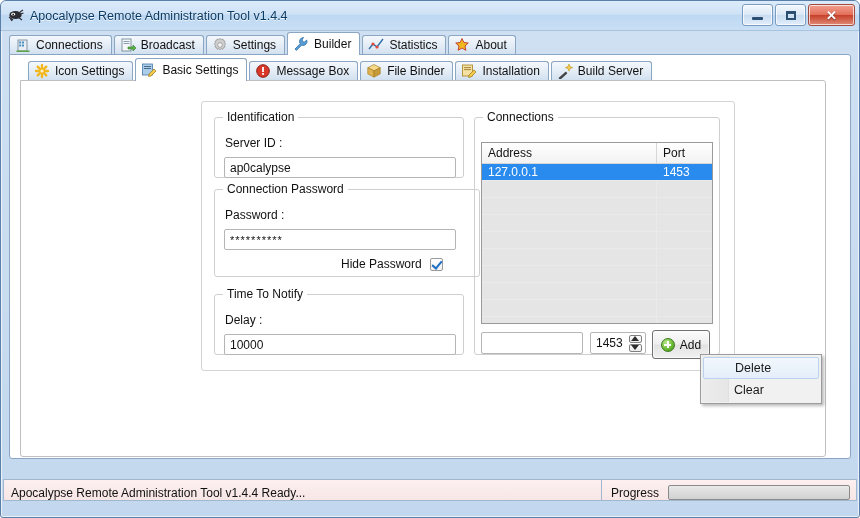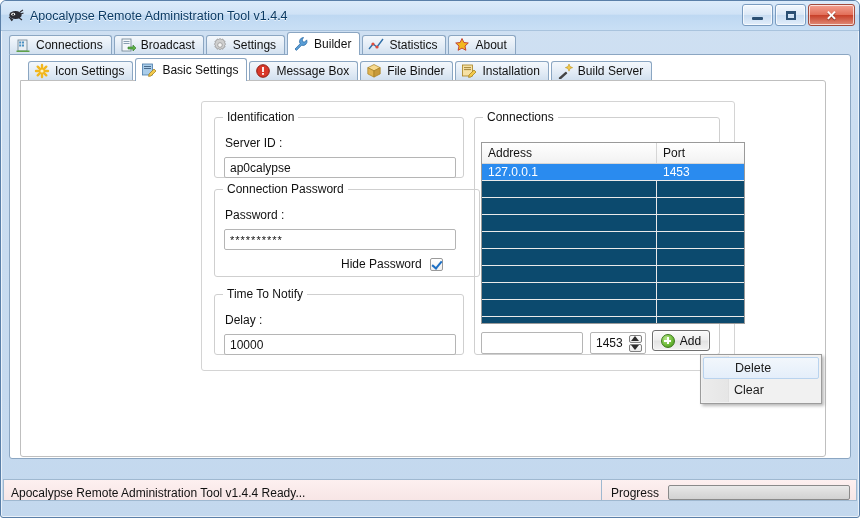--- a/index.html
+++ b/index.html
@@ -216,24 +216,24 @@
     width: 4px; height: 8px;
     border: solid #1c6fc4;
     border-width: 0 2px 2px 0;
     transform: rotate(40deg);
   }
 
   
   #conn-grid {
     position: absolute;
     left: 6px; top: 18px;
-    width: 264px; height: 182px;
+    width: 232px; height: 182px;
     box-sizing: border-box;
     border: 1px solid #9a9a9a;
-    background: #0c4a6e;
+    background: #e5e5e5;
     overflow: hidden;
   }
   .grid-head {
     display: flex;
     height: 20px;
     background: linear-gradient(to bottom, #ffffff 0%, #f2f2f2 100%);
     border-bottom: 1px solid #d6d6d6;
   }
   .grid-head .gh {
     font-size: 12px; color: #111;
@@ -343,21 +343,21 @@
   .spin-btns .dn { border-top: 5px solid #2c2c2c; }
   .spin-btns .box {
     width: 13px; height: 8px; box-sizing: border-box;
     border: 1px solid #808080; border-radius: 2px;
     background: linear-gradient(to bottom, #fdfdfd, #eaeaea);
     display: flex; align-items: center; justify-content: center;
   }
   .btn-add {
     position: absolute;
     left: 177px; top: 206px;
-    width: 58px; height: 21px;
+    width: 58px; height: 29px;
     box-sizing: border-box;
     border: 1px solid #707070;
     border-radius: 3px;
     background: linear-gradient(to bottom, #fbfbfb 0%, #eeeeee 48%, #e2e2e2 52%, #f2f2f2 100%);
     display: flex; align-items: center; justify-content: center; gap: 5px;
     font-size: 12px; color: #111;
     box-shadow: inset 0 0 0 1px rgba(255,255,255,.6);
   }
   .add-ico {
     width: 14px; height: 14px; border-radius: 50%;

